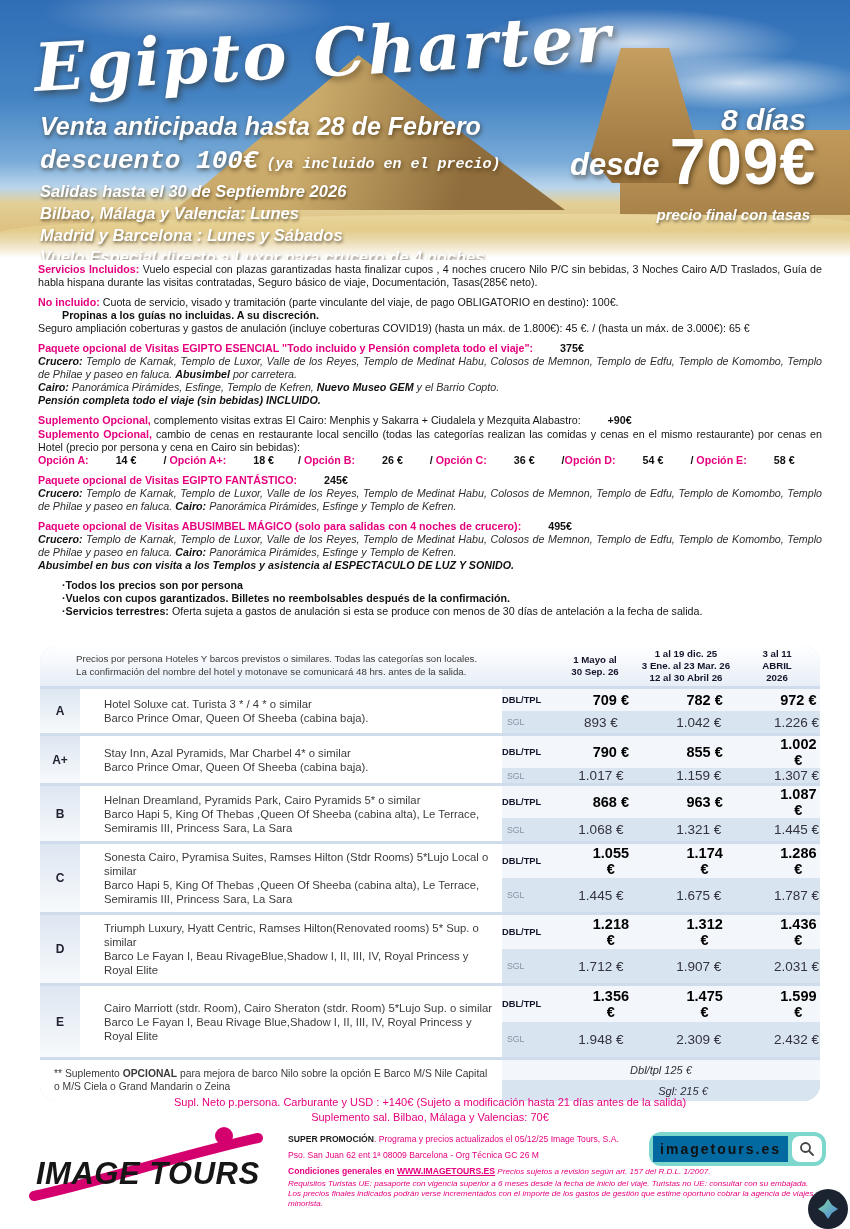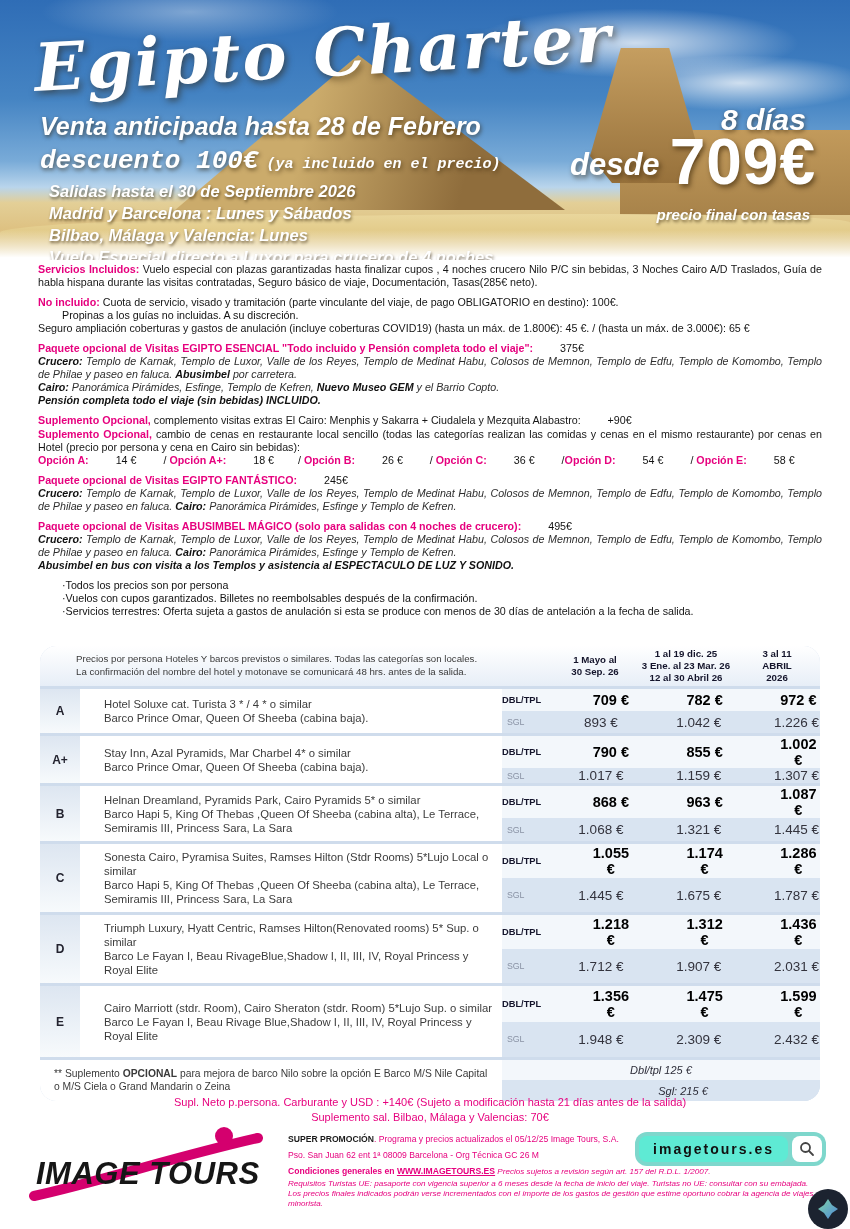--- a/index.html
+++ b/index.html
@@ -29,35 +29,35 @@
 
   .hero-title { position:absolute; left:34px; top:14px; font-family:"DejaVu Serif", serif;
       font-style:italic; font-weight:bold; font-size:66px; color:#fff; letter-spacing:2px;
       transform:rotate(-3deg); text-shadow:2px 3px 7px rgba(45,28,0,.55); }
   .promo1 { position:absolute; left:40px; top:112px; font-size:25px; font-weight:bold; font-style:italic;
       color:#fff; text-shadow:1px 2px 4px rgba(45,28,0,.6); }
   .promo2 { position:absolute; left:40px; top:146px; font-size:26px; font-weight:bold; font-style:italic;
       color:#fff; text-shadow:1px 2px 4px rgba(45,28,0,.6);font-family:Liberation Mono, monospace; }
   .promo2 .small { font-size:15px; font-weight:bold; margin-left:8px; }
   .plines { position:absolute; left:40px; top:180px; font-size:16.5px; line-height:22px;
-      font-weight:bold; font-style:italic; color:#fff; text-shadow:1px 2px 3px rgba(45,28,0,.6);margin-left:9px; }
+      font-weight:bold; font-style:italic; color:#fff; text-shadow:1px 2px 3px rgba(45,28,0,.6); }
   .days { position:absolute; right:44px; top:103px; font-size:30px; font-weight:bold; font-style:italic;
       color:#fff; text-shadow:1px 2px 4px rgba(45,28,0,.55); }
   .price-row { position:absolute; right:34px; top:132px; display:flex; align-items:flex-end; gap:10px;
       color:#fff; text-shadow:2px 3px 5px rgba(45,28,0,.55); }
   .desde { font-size:31px; font-weight:bold; font-style:italic; padding-bottom:10px; }
   .bigprice { font-size:64px; font-weight:900; letter-spacing:1px; line-height:.95; }
   .pnote { position:absolute; right:40px; top:206px; font-size:15px; font-weight:bold; font-style:italic;
       color:#fff; text-shadow:1px 2px 3px rgba(45,28,0,.6); }
 
   
   .content { position:absolute; top:263px; left:38px; width:784px; font-size:10.7px; line-height:1.22; color:#161616; }
   .para { margin-bottom:7px; text-align:justify; }
   .mg { color:#e6007e; font-weight:bold; }
-  b.blk { font-weight:normal; color:#111;padding-left:24px; }
+  b.blk { font-weight:bold; color:#111;padding-left:24px; }
   .it { font-style:italic; color:#2e2e2e; }
   .bit { font-style:italic; font-weight:bold; color:#111; }
   .nogap { margin-bottom:0; }
 
   
   .ptable { position:absolute; top:646px; left:40px; width:780px; background:#cfdcec; border-radius:16px; overflow:hidden; }
   .pt-head { display:flex; background:linear-gradient(180deg,#ffffff,#e7eef7); min-height:40px; align-items:center; }
   .pt-intro { width:512px; padding:4px 8px 4px 36px; font-size:9.7px; color:#3a3a3a; white-space:pre-line; line-height:1.3; }
   .pt-period { font-weight:bold; font-size:9.7px; color:#14142b; text-align:center; white-space:pre-line; line-height:1.25; }
   .w1 { width:86px; } .w2 { width:96px; } .w3 { width:86px; }
@@ -94,21 +94,21 @@
   .logo svg { position:absolute; left:0; top:0; }
   .logo-text { position:absolute; left:8px; top:30px; font-size:31px; font-weight:bold; font-style:italic;
            letter-spacing:.5px; color:#161616; white-space:nowrap; }
   .ftext { flex:1; padding:8px 0 0 22px; font-size:8.6px; line-height:1.18; }
   .fl { margin-bottom:6px; }
   .fl-cond { margin-bottom:2px; }
   .fsmall { font-size:8.1px; font-style:italic; color:#e6007e; margin-bottom:1px; }
   .furl { text-decoration:underline; }
   .pill { position:absolute; right:14px; top:6px; background:#7ed7cc; border-radius:12px; padding:4px;
           display:flex; gap:4px; align-items:stretch; }
-  .pill-text { background:#5eead4; border-radius:8px; padding:5px 14px; font-size:14px; font-weight:bold;
+  .pill-text { background:#0369a1; border-radius:0; padding:5px 7px; font-size:14px; font-weight:bold;
           letter-spacing:2px; color:#111; }
   .pill-btn { background:#fff; border-radius:8px; width:30px; display:flex; align-items:center; justify-content:center; }
   .chat-bubble { position:absolute; right:2px; bottom:0px; width:40px; height:40px; border-radius:50%;
           background:#1c2330; display:flex; align-items:center; justify-content:center; }
 </style>
 </head>
 <body>
 
 <div class="page">
 
@@ -122,22 +122,22 @@
     <div class="dunes"></div>
     <div class="hero-fade"></div>
 
     <div class="hero-title">Egipto Charter</div>
     <div class="promo1">Venta anticipada hasta 28 de Febrero</div>
     <div class="promo2">
       <span>descuento 100€</span><span class="small">(ya incluido en el precio)</span>
     </div>
     <div class="plines">
       <div>Salidas hasta el 30 de Septiembre 2026</div>
+      <div>Bilbao, Málaga y Valencia: Lunes</div>
       <div>Madrid y Barcelona : Lunes y Sábados</div>
-      <div>Bilbao, Málaga y Valencia: Lunes</div>
       <div>Vuelo Especial directo a Luxor para crucero de 4 noches</div>
     </div>
     <div class="days">8 días</div>
     <div class="price-row">
       <span class="desde">desde</span>
       <span class="bigprice">709€</span>
     </div>
     <div class="pnote">precio final con tasas</div>
   </div>
 

